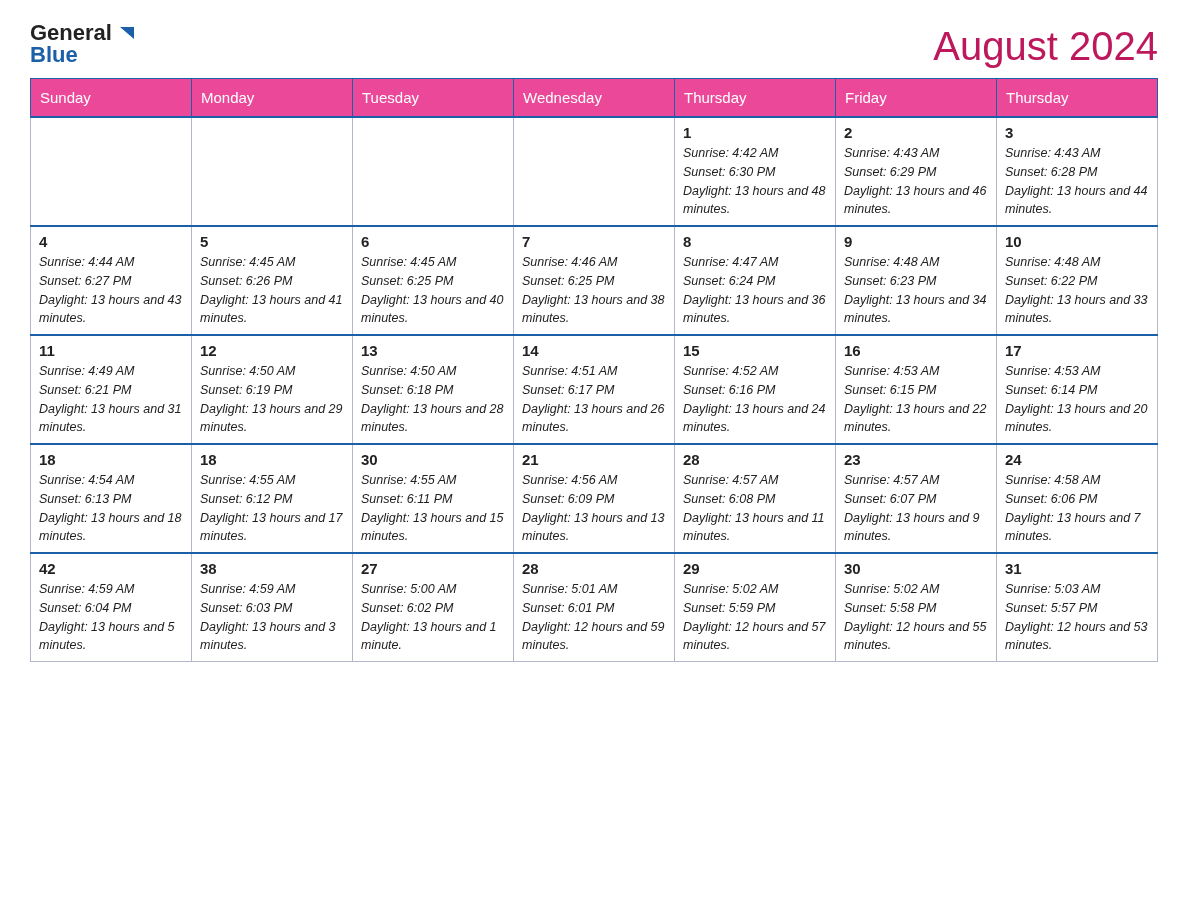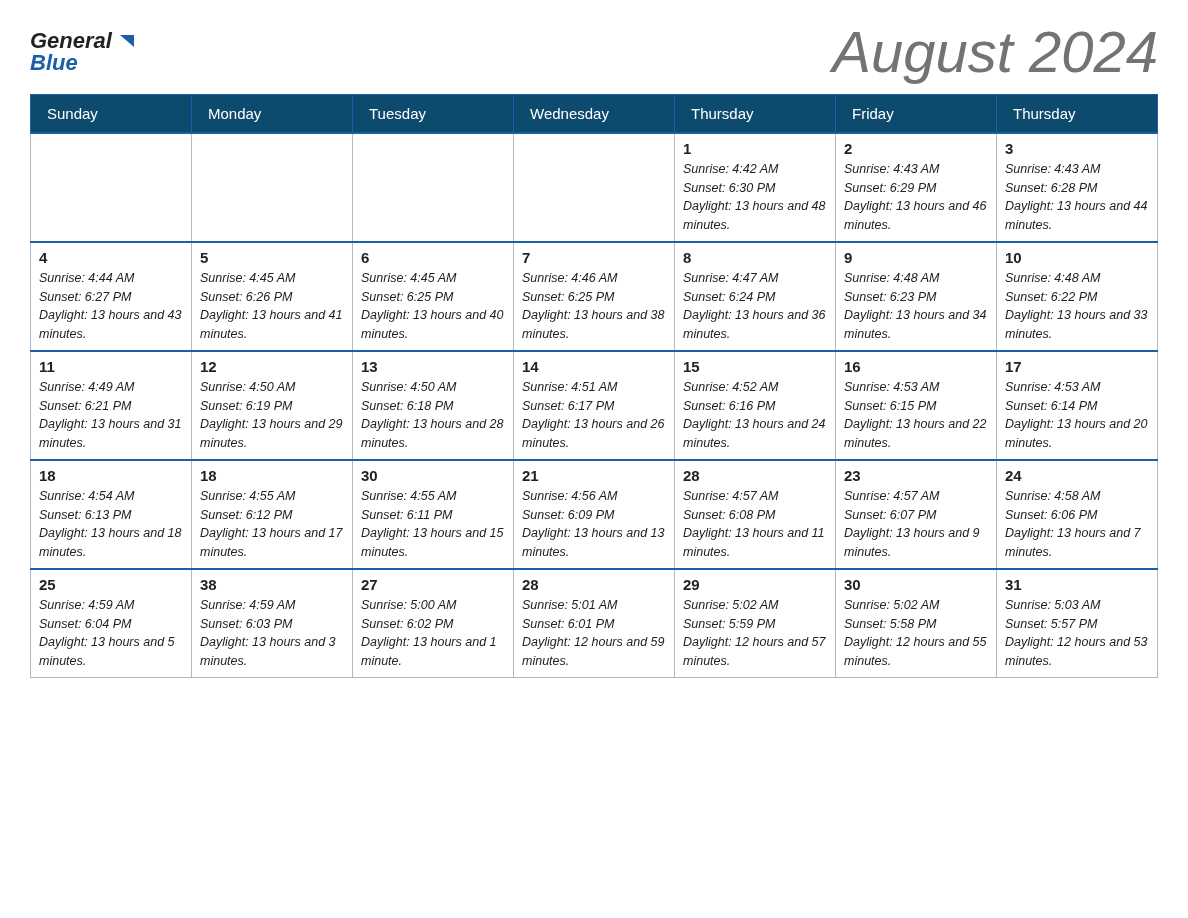--- a/index.html
+++ b/index.html
@@ -5,23 +5,22 @@
     * { box-sizing: border-box; margin: 0; padding: 0; }
     body {
       font-family: Arial, sans-serif;
       background: #fff;
       padding: 20px 30px;
       color: #222;
     }
     .header {
       display: flex;
       justify-content: space-between;
-      align-items: center;
+      align-items: flex-end;
       margin-bottom: 10px;
-      font-style: italic;
     }
     .logo {
       display: flex;
       align-items: center;
       gap: 0;
     }
     .logo-text-general {
       font-size: 22px;
       font-weight: bold;
       color: #222;
@@ -33,39 +32,39 @@
     }
     .logo-icon {
       width: 22px;
       height: 22px;
       margin-left: 2px;
     }
     .title-block {
       text-align: right;
     }
     .month-title {
-      font-size: 58px;
+      font-size: 40px;
       font-weight: 300;
-      color: #737373;
+      color: #be185d;
       line-height: 1.1;
     }
     .subtitle {
       font-size: 20px;
       color: #444;
       margin-top: 4px;
     }
     .calendar {
       width: 100%;
       border-collapse: collapse;
       margin-top: 8px;
     }
     .calendar thead tr th {
-      background-color: #0c4a6e;
+      background-color: #ec4899;
       color: #fff;
-      padding: 10px 16px;
+      padding: 10px 9px;
       font-size: 15px;
       font-weight: normal;
       text-align: left;
       border: 1px solid #1a5fa8;
     }
     .calendar tbody tr td {
       vertical-align: top;
       border: 1px solid #b0b8c8;
       padding: 6px 8px;
       width: 14.28%;
@@ -231,21 +230,21 @@
           <div class="day-number">23</div>
           <div class="day-info">Sunrise: 4:57 AM<br>Sunset: 6:07 PM<br>Daylight: 13 hours and 9 minutes.</div>
         </td>
         <td>
           <div class="day-number">24</div>
           <div class="day-info">Sunrise: 4:58 AM<br>Sunset: 6:06 PM<br>Daylight: 13 hours and 7 minutes.</div>
         </td>
       </tr>
       <tr>
         <td>
-          <div class="day-number">25</div>
+          <div class="day-number">42</div>
           <div class="day-info">Sunrise: 4:59 AM<br>Sunset: 6:04 PM<br>Daylight: 13 hours and 5 minutes.</div>
         </td>
         <td>
           <div class="day-number">38</div>
           <div class="day-info">Sunrise: 4:59 AM<br>Sunset: 6:03 PM<br>Daylight: 13 hours and 3 minutes.</div>
         </td>
         <td>
           <div class="day-number">27</div>
           <div class="day-info">Sunrise: 5:00 AM<br>Sunset: 6:02 PM<br>Daylight: 13 hours and 1 minute.</div>
         </td>

